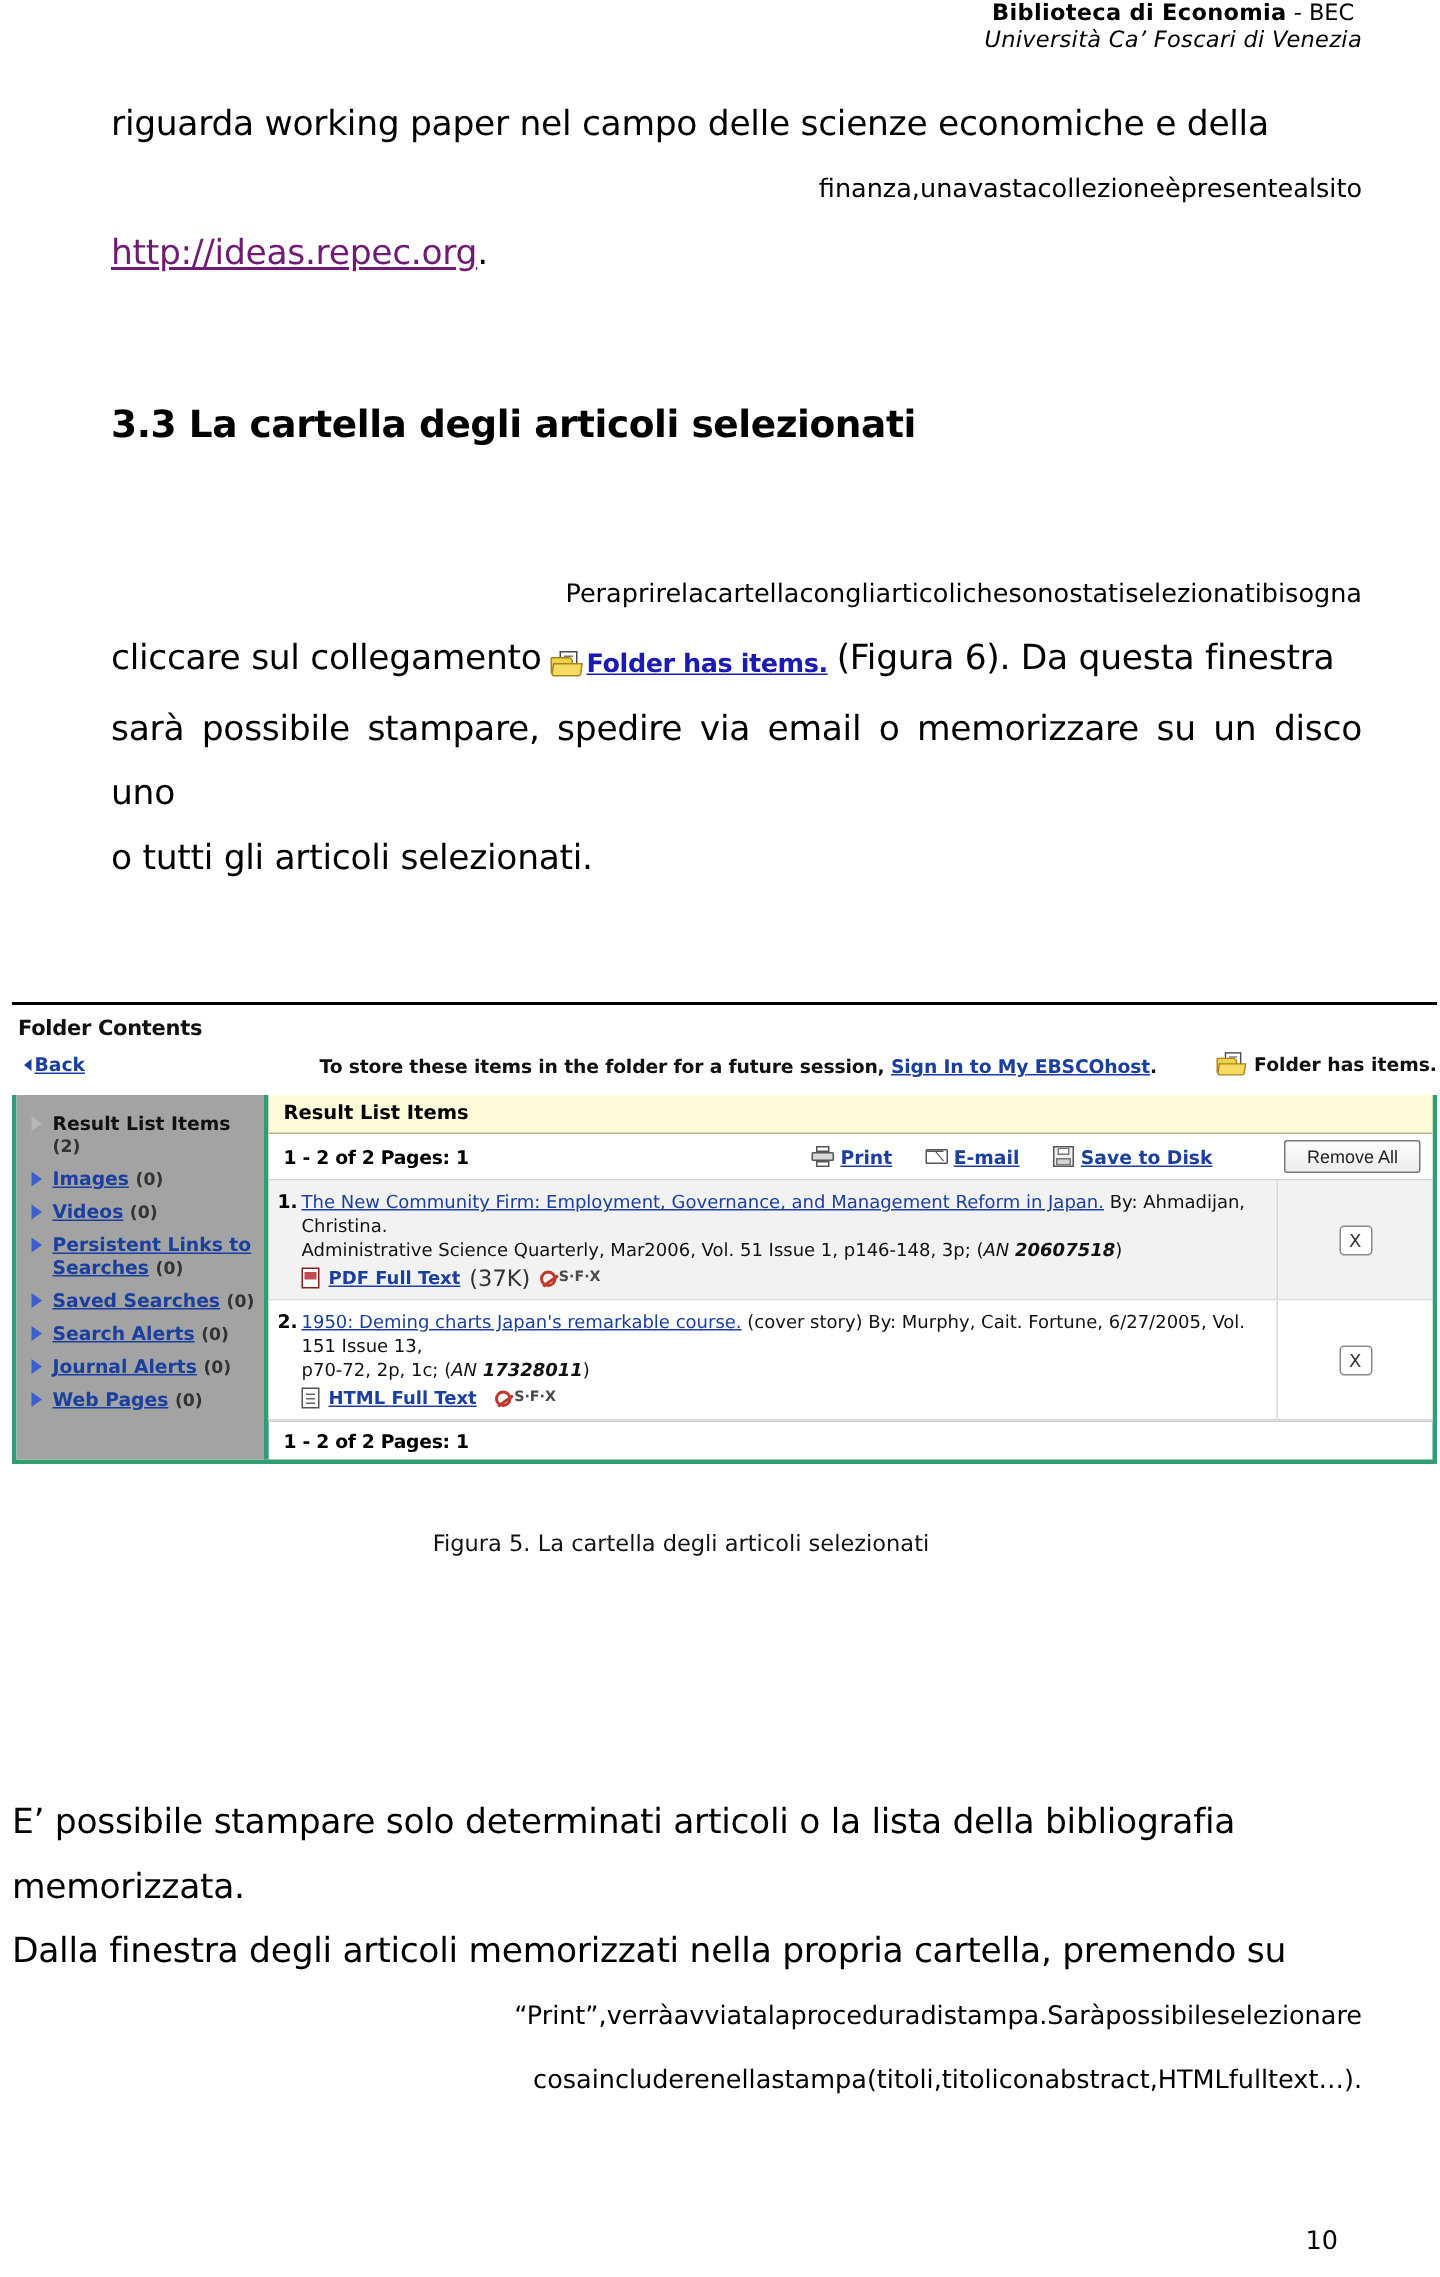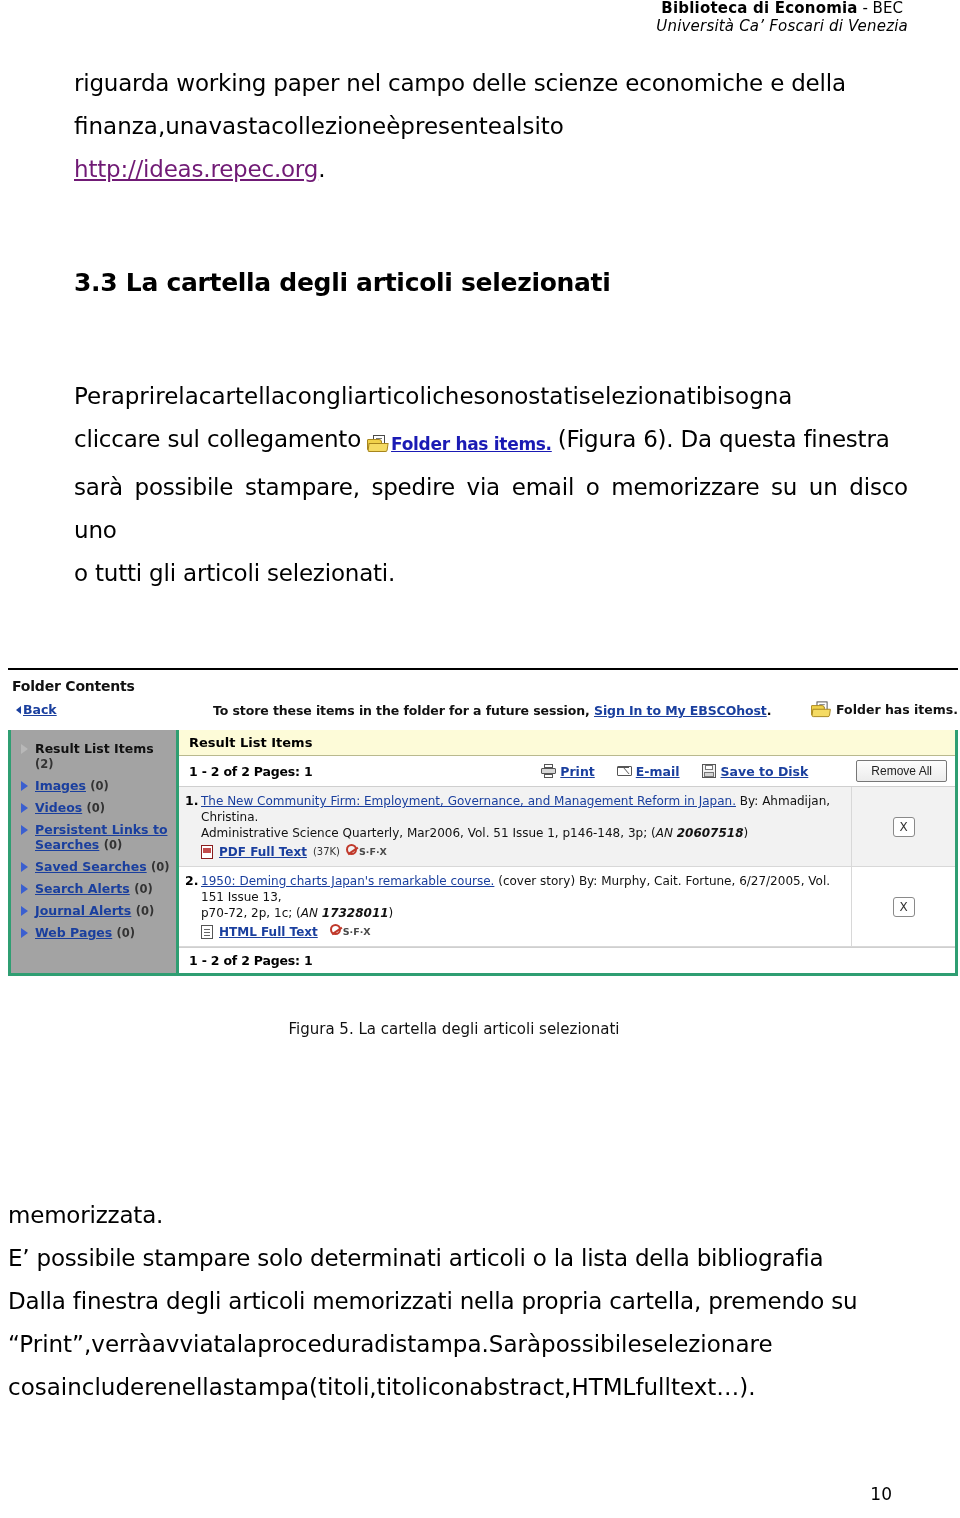--- a/index.html
+++ b/index.html
@@ -31,22 +31,22 @@
   p.body {
     font-size: 23px;
     line-height: 43px;
     margin: 0;
     text-align: justify;
     text-justify: inter-word;
     letter-spacing: -0.2px;
   }
   .justify-line {
     display: flex;
-    justify-content: flex-start;
-    font-size: 23px;
+    justify-content: flex-end;
+    font-size: 17px;
     line-height: 43px;
   }
   a.url {
     color: #701a75;
     text-decoration: underline;
   }
 
   h2.heading {
     font-size: 25px;
     font-weight: bold;
@@ -248,27 +248,27 @@
     border-bottom: 1px solid #d8d8d8;
     background: #fff;
   }
   .rec.alt { background: #f2f2f2; }
   .rec .num { width: 22px; flex: none; font-size: 12.5px; font-weight: bold; padding: 6px 0 0 6px; }
   .rec .meta { flex: 1 1 auto; padding: 6px 6px 6px 0; font-size: 12px; line-height: 16px; color: #111; }
   .rec .meta .title { color: #1a3f9e; text-decoration: underline; }
   .rec .meta .an { font-style: italic; }
   .rec .ft { display: flex; align-items: center; gap: 6px; margin-top: 3px; }
   .rec .ft .lab { color: #1a3f9e; text-decoration: underline; font-weight: bold; font-size: 12px; }
-  .rec .ft .size { font-size: 10px; color: #333; }
+  .rec .ft .size { font-size: 15px; color: #333; }
   .ic-doc { width: 12px; height: 14px; background: #fff; border: 1px solid #555; position: relative; flex:none; }
   .ic-doc:after { content:""; position:absolute; left:2px; top:3px; right:2px; height:1px; background:#666; box-shadow:0 3px 0 #666,0 6px 0 #666; }
   .ic-pdf { width: 12px; height: 14px; background: #fff; border: 1px solid #8a1d1d; position: relative; flex:none; }
   .ic-pdf:after { content:""; position:absolute; left:1px; top:2px; right:1px; bottom:5px; background:#c24b4b; }
   .sfx {
-    display: inline-flex; align-items: flex-start; gap: 2px;
+    display: inline-flex; align-items: center; gap: 2px;
     border: 0; font-size: 9.5px; color: #4a4a4a; font-weight: bold;
   }
   .sfx .ring {
     width: 11px; height: 11px; border-radius: 50%;
     border: 2px solid #c0392b; position: relative;
   }
   .sfx .ring:after {
     content:""; position:absolute; left:-1px; top:4px; width:12px; height:2px;
     background:#c0392b; transform: rotate(-35deg);
   }
@@ -511,22 +511,22 @@
 
       <div class="footpager">1 - 2 of 2  Pages: 1</div>
     </div>
   </div>
 </div>
 
 <div class="figcap">Figura 5. La cartella degli articoli selezionati</div>
 
 <div class="lower">
   <div style="height:76px"></div>
+  <p class="body">E’ possibile stampare solo determinati articoli o la lista della bibliografia</p>
   <p class="body">memorizzata.</p>
-  <p class="body">E’ possibile stampare solo determinati articoli o la lista della bibliografia</p>
   <p class="body">Dalla finestra degli articoli memorizzati nella propria cartella, premendo su</p>
 
   <div class="justify-line">
     <span>“Print”,</span>
     <span>verrà</span>
     <span>avviata</span>
     <span>la</span>
     <span>procedura</span>
     <span>di</span>
     <span>stampa.</span>

